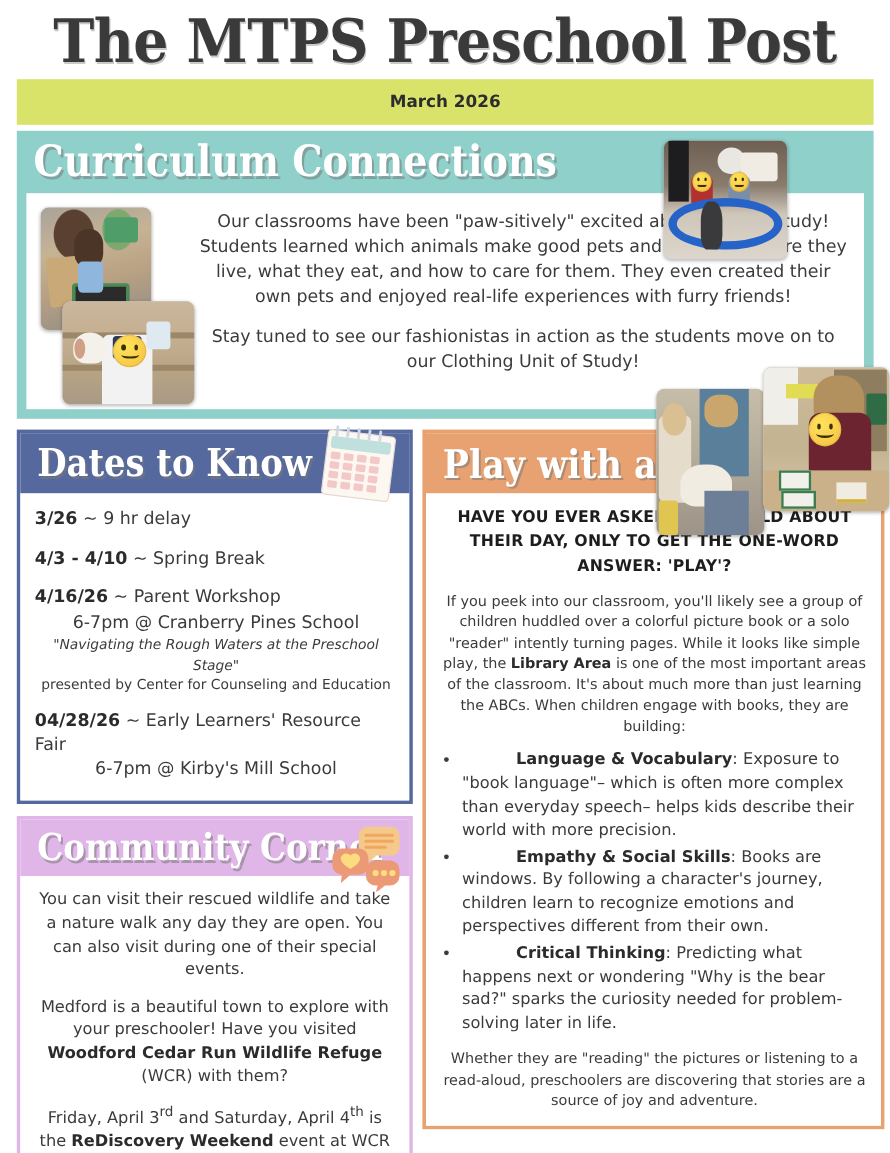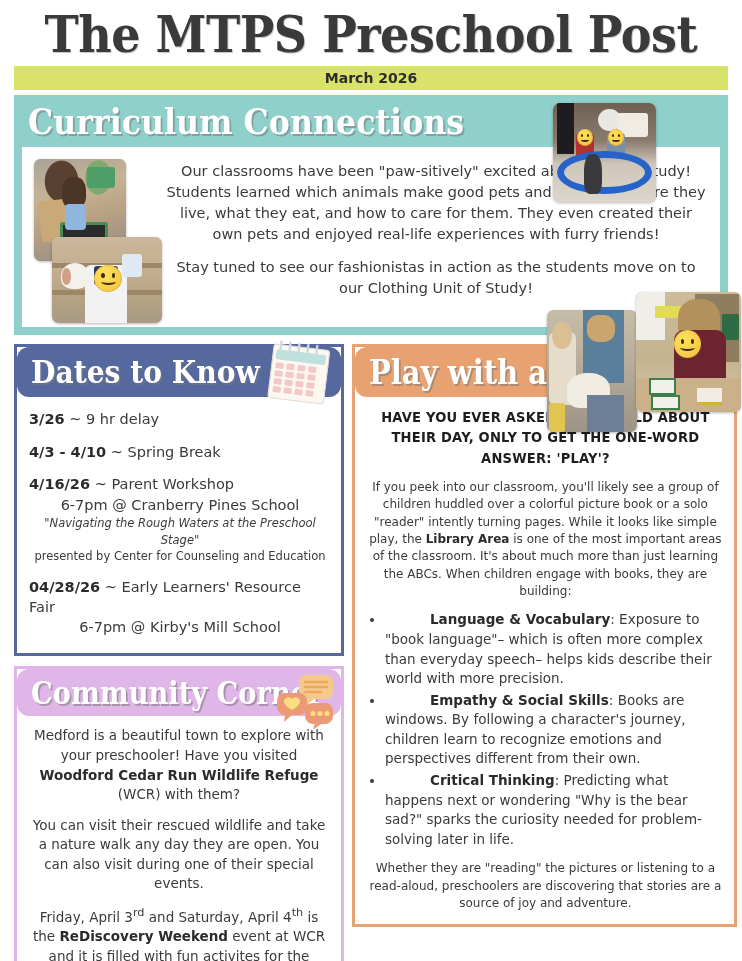--- a/index.html
+++ b/index.html
@@ -27,21 +27,21 @@
     font-size: 50px;
     letter-spacing: -0.5px;
     color: #3a3a3a;
     transform: scaleX(0.92);
     white-space: nowrap;
     text-shadow: 1px 1px 0 #c9c9c9;
   }
 
   .date-bar {
     margin: 0 14px;
-    height: 24px;
+    height: 38px;
     background: #d9e36a;
     display: flex;
     align-items: center;
     justify-content: center;
   }
   .date-bar-text {
     font-family: "DejaVu Sans", sans-serif;
     font-weight: bold;
     font-size: 14px;
     color: #2d2d2d;
@@ -49,21 +49,20 @@
 
   
   .panel { position: relative; }
   .panel-head {
     height: 48px;
     display: flex;
     align-items: center;
     padding-left: 14px;
     position: relative;
     overflow: visible;
-    border-radius: 12px;
   }
   .panel-head-title {
     font-family: "DejaVu Serif", serif;
     font-weight: bold;
     font-size: 33px;
     color: #ffffff;
     transform: scaleX(0.88);
     transform-origin: left center;
     white-space: nowrap;
     text-shadow: 2px 2px 0 rgba(120,120,120,0.55);
@@ -479,23 +478,23 @@
             <g fill="#fbdc7e">
               <circle cx="40" cy="42.5" r="2.6"></circle>
               <circle cx="47" cy="42.5" r="2.6"></circle>
               <circle cx="54" cy="42.5" r="2.6"></circle>
             </g>
           </g>
         </svg>
       </div>
 
       <div class="panel-body">
+        <p>You can visit their rescued wildlife and take a nature walk any day they are open. You can also visit during one of their special events.</p>
+
         <p><span>Medford is a beautiful town to explore with your preschooler! Have you visited </span><b>Woodford Cedar Run Wildlife Refuge</b><span> (WCR) with them?</span></p>
-
-        <p>You can visit their rescued wildlife and take a nature walk any day they are open. You can also visit during one of their special events.</p>
 
         <p><span>Friday, April 3</span><sup>rd</sup><span> and Saturday, April 4</span><sup>th</sup><span> is the </span><b>ReDiscovery Weekend</b><span> event at WCR and it is filled with fun activites for the whole family!</span></p>
 
       </div>
     </section>
 
   </div>
 
   <div class="col-right">
     <section class="panel" id="play">

